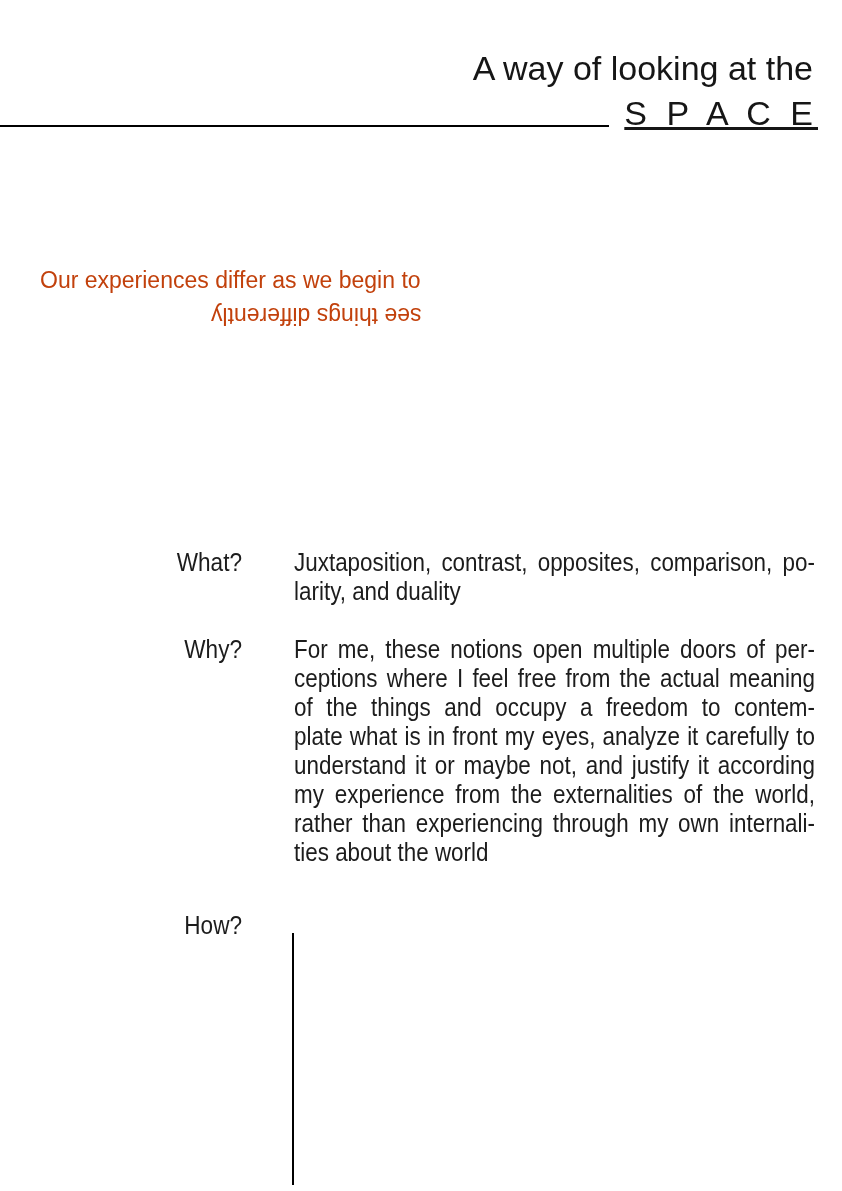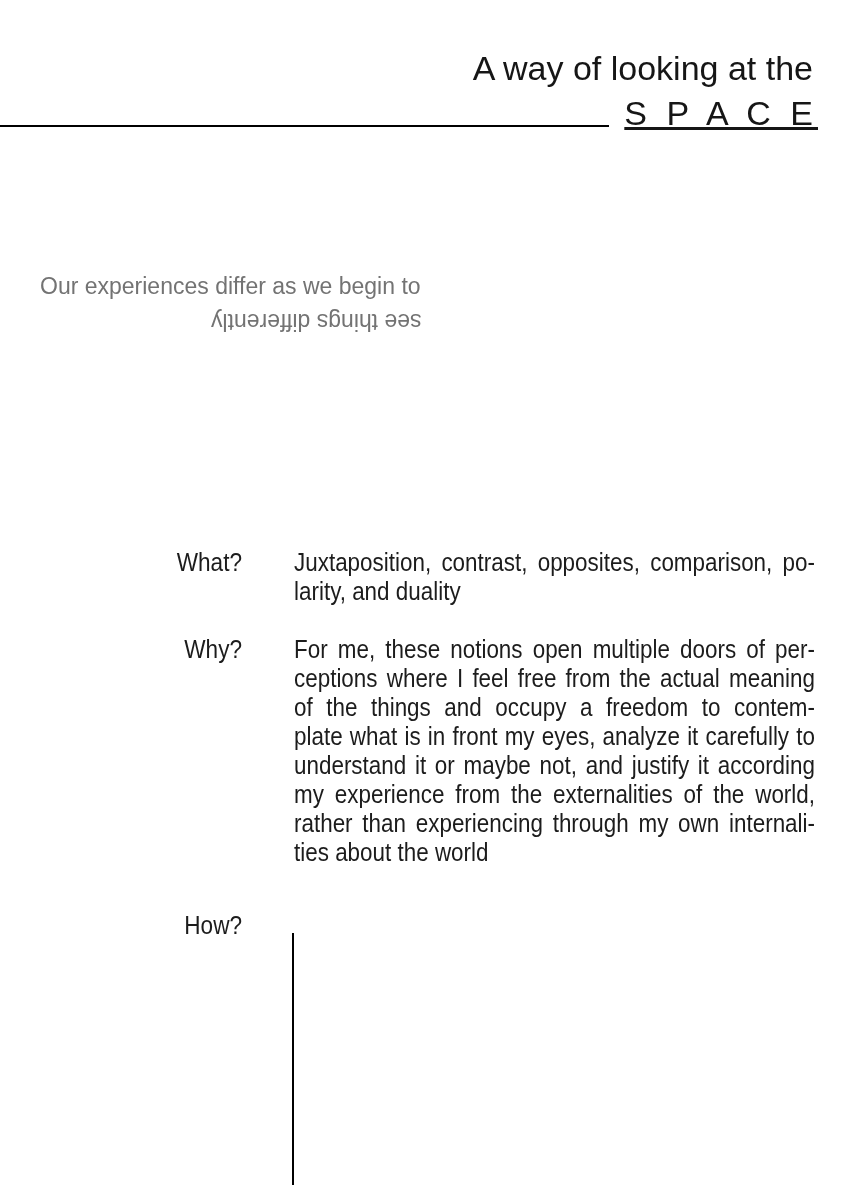--- a/index.html
+++ b/index.html
@@ -46,22 +46,21 @@
   }
 
   
   .statement {
     position: absolute;
     top: 263px;
     left: 40px;
     width: 382px;
     font-size: 23px;
     line-height: 35px;
-    color: #737373;
-    margin-top: 6px;
+    color: #c2410c;
   }
   .statement-line1 {
     text-align: left;
     white-space: nowrap;
   }
   .statement-line2 {
     text-align: right;
   }
   .statement-line2 .flipped {
     display: inline-block;

